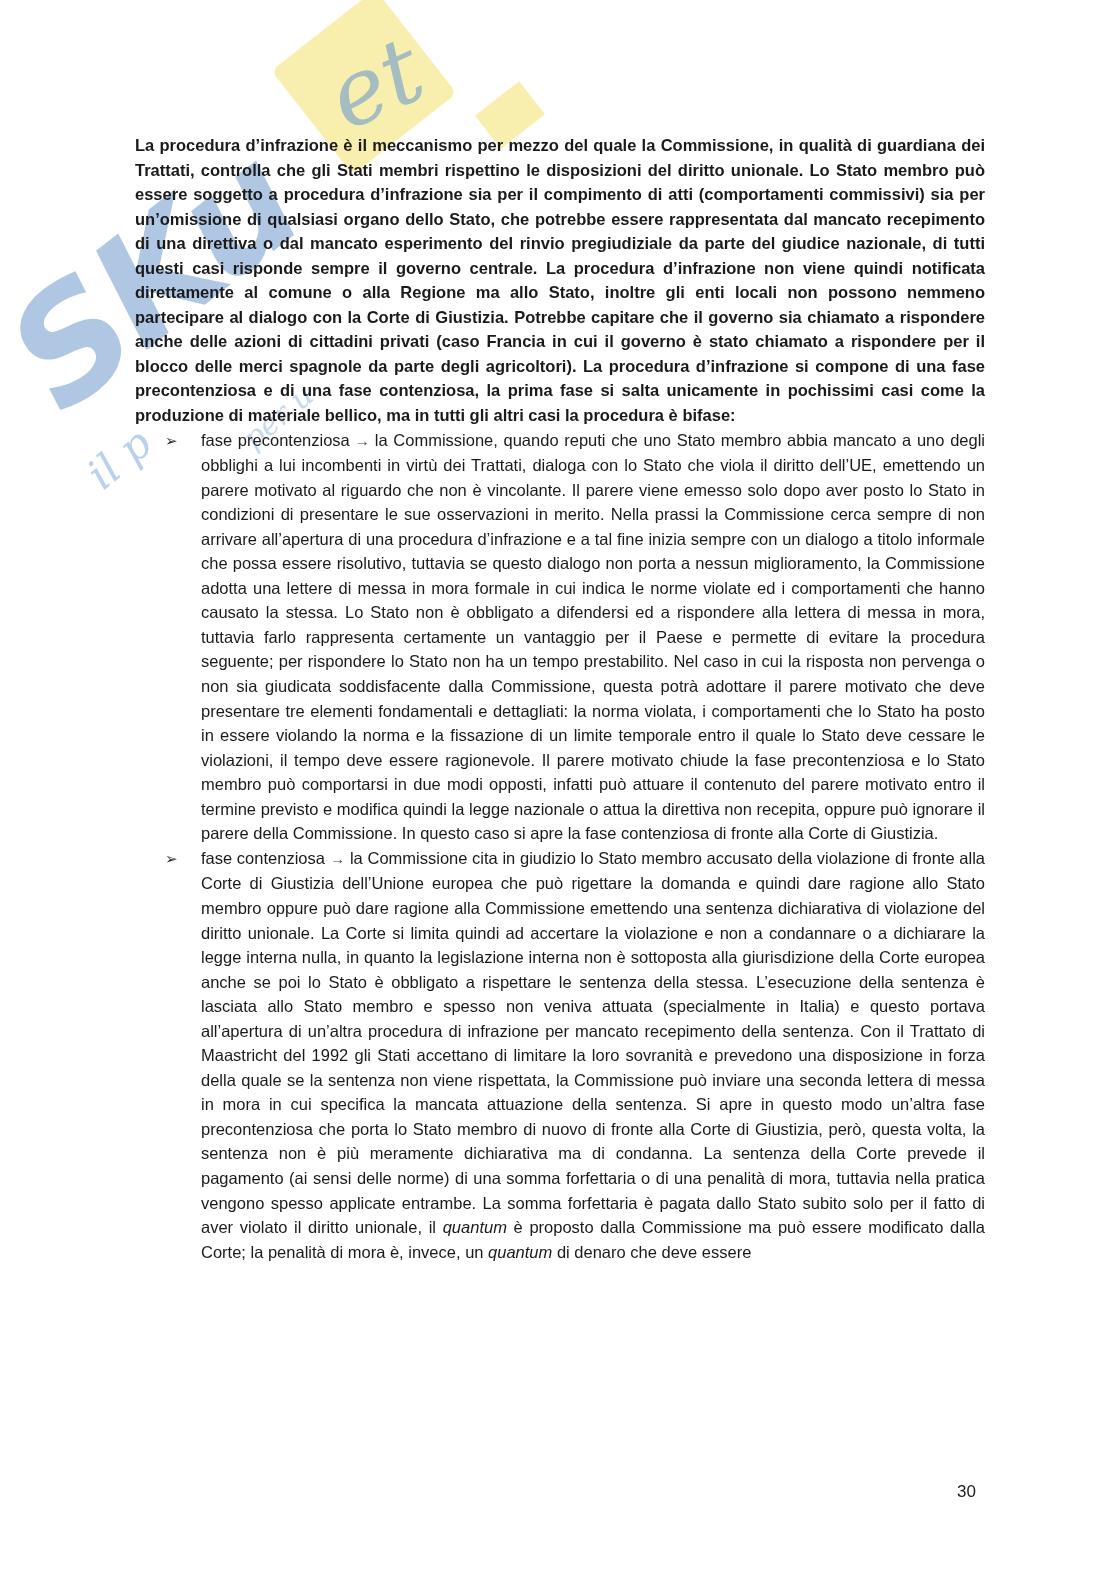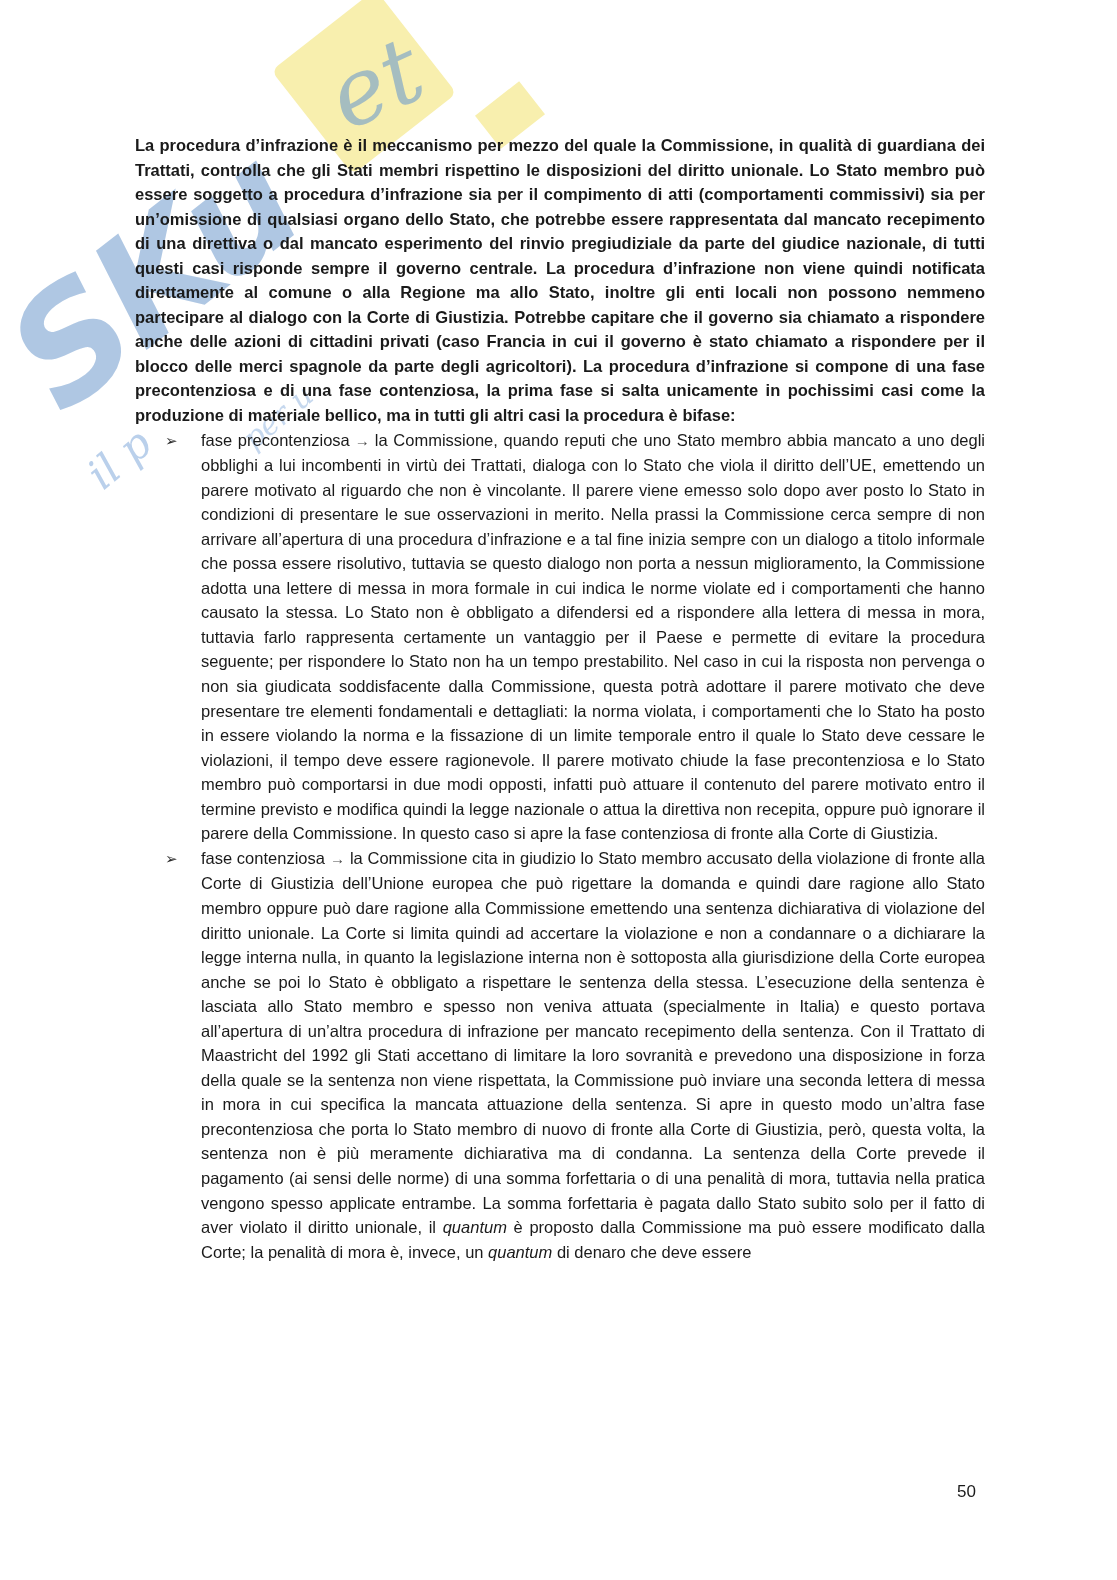--- a/index.html
+++ b/index.html
@@ -114,15 +114,15 @@
     <ul class="bullets">
       <li>
         <span class="marker">➢</span><span class="lead">fase precontenziosa</span><span class="arrow">→</span><span class="body"><span>la Commissione, quando reputi che uno Stato membro abbia mancato a uno degli obblighi a lui incombenti in virtù dei Trattati, dialoga con lo Stato che viola il diritto dell’UE, emettendo un parere motivato al riguardo che non è vincolante. Il parere viene emesso solo dopo aver posto lo Stato in condizioni di presentare le sue osservazioni in merito. Nella prassi la Commissione cerca sempre di non arrivare all’apertura di una procedura d’infrazione e a tal fine inizia sempre con un dialogo a titolo informale che possa essere risolutivo, tuttavia se questo dialogo non porta a nessun miglioramento, la Commissione adotta una lettere di messa in mora formale in cui indica le norme violate ed i comportamenti che hanno causato la stessa. Lo Stato non è obbligato a difendersi ed a rispondere alla lettera di messa in mora, tuttavia farlo rappresenta certamente un vantaggio per il Paese e permette di evitare la procedura seguente; per rispondere lo Stato non ha un tempo prestabilito. Nel caso in cui la risposta non pervenga o non sia giudicata soddisfacente dalla Commissione, questa potrà adottare il parere motivato che deve presentare tre elementi fondamentali e dettagliati: la norma violata, i comportamenti che lo Stato ha posto in essere violando la norma e la fissazione di un limite temporale entro il quale lo Stato deve cessare le violazioni, il tempo deve essere ragionevole. Il parere motivato chiude la fase precontenziosa e lo Stato membro può comportarsi in due modi opposti, infatti può attuare il contenuto del parere motivato entro il termine previsto e modifica quindi la legge nazionale o attua la direttiva non recepita, oppure può ignorare il parere della Commissione. In questo caso si apre la fase contenziosa di fronte alla Corte di Giustizia.</span></span>
       </li>
       <li>
         <span class="marker">➢</span><span class="lead">fase contenziosa</span><span class="arrow">→</span><span class="body"><span>la Commissione cita in giudizio lo Stato membro accusato della violazione di fronte alla Corte di Giustizia dell’Unione europea che può rigettare la domanda e quindi dare ragione allo Stato membro oppure può dare ragione alla Commissione emettendo una sentenza dichiarativa di violazione del diritto unionale. La Corte si limita quindi ad accertare la violazione e non a condannare o a dichiarare la legge interna nulla, in quanto la legislazione interna non è sottoposta alla giurisdizione della Corte europea anche se poi lo Stato è obbligato a rispettare le sentenza della stessa. L’esecuzione della sentenza è lasciata allo Stato membro e spesso non veniva attuata (specialmente in Italia) e questo portava all’apertura di un’altra procedura di infrazione per mancato recepimento della sentenza. Con il Trattato di Maastricht del 1992 gli Stati accettano di limitare la loro sovranità e prevedono una disposizione in forza della quale se la sentenza non viene rispettata, la Commissione può inviare una seconda lettera di messa in mora in cui specifica la mancata attuazione della sentenza. Si apre in questo modo un’altra fase precontenziosa che porta lo Stato membro di nuovo di fronte alla Corte di Giustizia, però, questa volta, la sentenza non è più meramente dichiarativa ma di condanna. La sentenza della Corte prevede il pagamento (ai sensi delle norme) di una somma forfettaria o di una penalità di mora, tuttavia nella pratica vengono spesso applicate entrambe. La somma forfettaria è pagata dallo Stato subito solo per il fatto di aver violato il diritto unionale, il </span><i>quantum</i><span> è proposto dalla Commissione ma può essere modificato dalla Corte; la penalità di mora è, invece, un </span><i>quantum</i><span> di denaro che deve essere</span></span>
       </li>
     </ul>
   </div>
 
-  <div class="page-number">50</div>
+  <div class="page-number">30</div>
 
 </div>
 
 </body></html>

